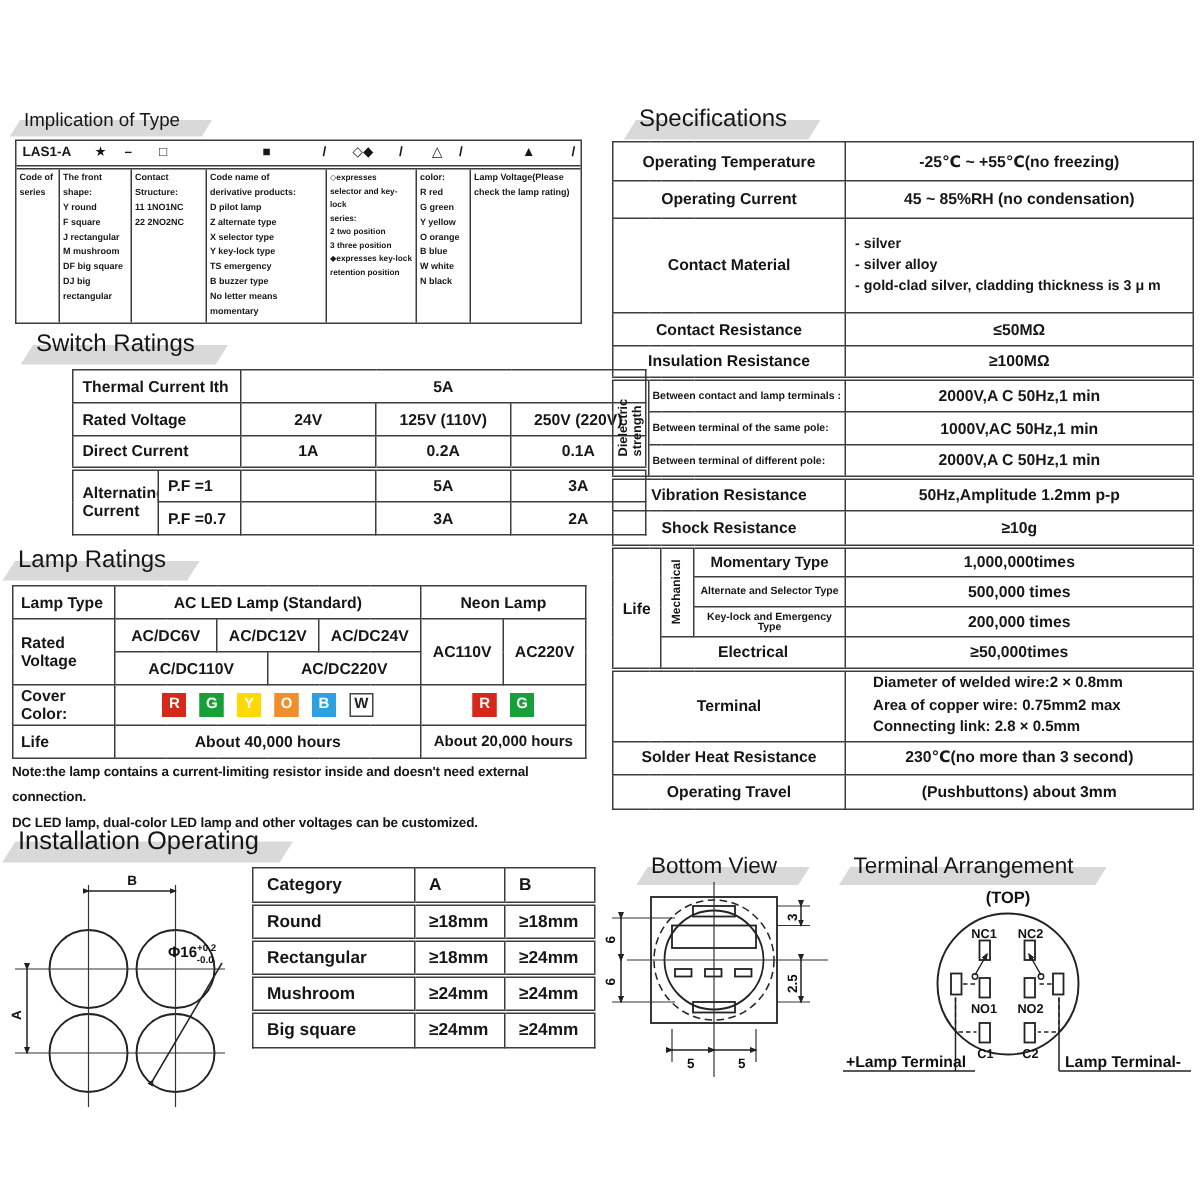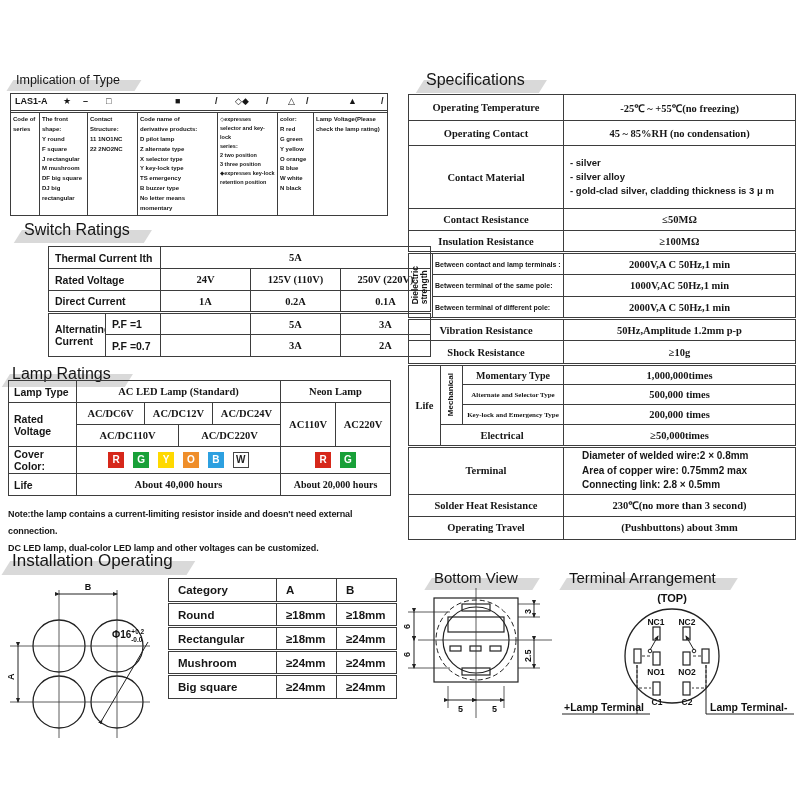--- a/index.html
+++ b/index.html
@@ -8,21 +8,21 @@
   
   .hd{position:absolute;z-index:0;font-weight:normal;white-space:nowrap;}
   .hd .t{position:relative;z-index:1;}
   .hd::after{content:'';position:absolute;left:-6px;right:-18px;top:52%;bottom:-4px;
              background:#d9d9d9;transform:skewX(-32deg);z-index:0;}
   .hd .t{z-index:2;}
   
   table{border-collapse:collapse;table-layout:fixed;}
   td{border:1px solid #3d3d3d;font-weight:bold;overflow:hidden;}
   .abs{position:absolute;}
-  .c{text-align:center;font-family:Liberation Serif, serif;}
+  .c{text-align:center;}
   .pre{white-space:pre-line;}
   .vert{writing-mode:vertical-rl;transform:rotate(180deg);margin:0 auto;line-height:1.1;}
   
   .impl{left:10px;top:93px;width:376px;border:1px solid #3d3d3d;font-weight:bold;}
   .impl-head{position:relative;height:16px;border-bottom:3px double #3d3d3d;font-size:9px;}
   .impl-head span{position:absolute;top:2px;}
   .impl-body{display:flex;align-items:stretch;}
   .impl-cell{font-size:6px;line-height:1.65;padding:2px 2px;white-space:pre-line;
              border-left:1px solid #3d3d3d;flex:0 0 auto;box-sizing:border-box;height:102px;}
   .impl-cell:first-child{border-left:none;}
@@ -147,21 +147,21 @@
       <td class="lab">P.F =0.7</td>
       <td class="c"></td>
       <td class="c">3A</td>
       <td class="c">2A</td>
     </tr>
   </tbody>
     </table>
 
   <div class="hd abs" style="left:12px;top:365px;font-size:16px;"><span class="t">Lamp Ratings</span></div>
 
-  <table class="abs lamp" style="left:8px;top:380px;width:382px;">
+  <table class="abs lamp" style="left:8px;top:390px;width:382px;">
     <colgroup>
         <col style="width:68px">
         <col style="width:34px">
         <col style="width:34px">
         <col style="width:34px">
         <col style="width:34px">
         <col style="width:34px">
         <col style="width:34px">
         <col style="width:55px">
         <col style="width:55px">
@@ -284,21 +284,21 @@
         <col style="width:22px">
         <col style="width:101px">
         <col style="width:232px">
       </colgroup>
     <tbody>
         <tr style="height:26px">
       <td colspan="4" class="c">Operating Temperature</td>
       <td class="c">-25℃ ~ +55℃(no freezing)</td>
     </tr>
     <tr style="height:25px">
-      <td colspan="4" class="c">Operating Contact</td>
+      <td colspan="4" class="c">Operating Current</td>
       <td class="c">45 ~ 85%RH (no condensation)</td>
     </tr>
     <tr style="height:63px">
       <td colspan="4" class="c">Contact Material</td>
       <td class="ml">- silver
 - silver alloy
 - gold-clad silver, cladding thickness is 3 μ m</td>
     </tr>
     <tr style="height:22px">
       <td colspan="4" class="c">Contact Resistance</td>

